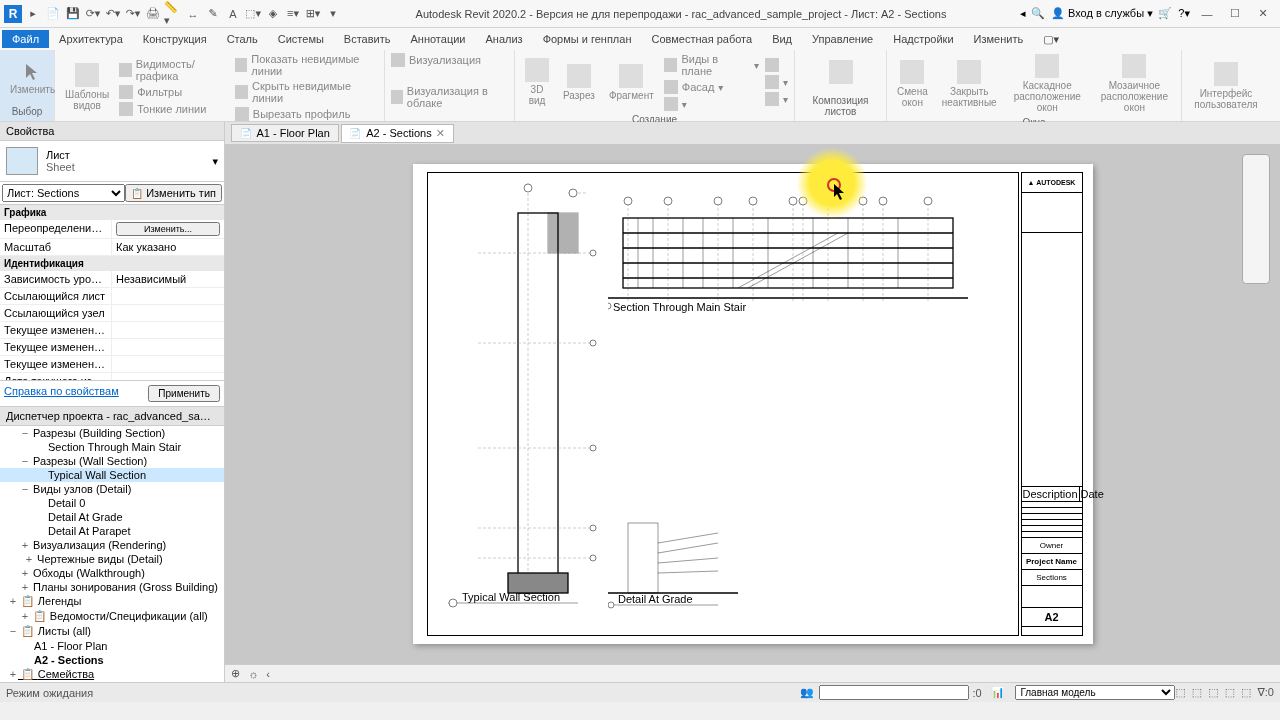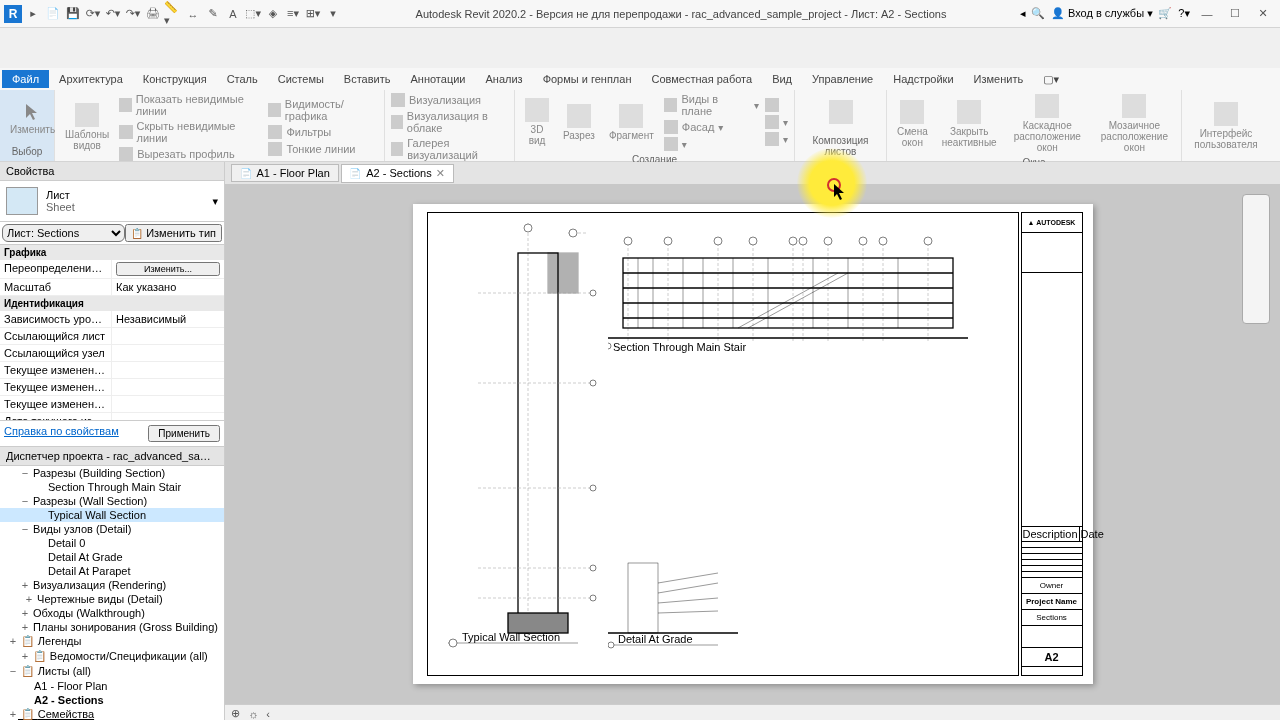--- a/index.html
+++ b/index.html
@@ -3,39 +3,39 @@
 <meta charset="utf-8">
 <style>
 *{margin:0;padding:0;box-sizing:border-box;font-family:"Segoe UI",Tahoma,sans-serif;font-size:11px;}
 body{width:1280px;height:720px;background:#f0f0f0;overflow:hidden;position:relative;}
 .titlebar{height:28px;background:#f7f7f7;display:flex;align-items:center;border-bottom:1px solid #d4d4d4;}
 .qat{display:flex;gap:2px;padding-left:4px;align-items:center;}
 .qat-icon{width:18px;height:18px;display:flex;align-items:center;justify-content:center;color:#555;cursor:pointer;}
 .title-text{flex:1;text-align:center;color:#444;font-size:11px;}
 .title-right{display:flex;gap:6px;align-items:center;padding-right:6px;}
 .win-btn{width:22px;height:18px;display:flex;align-items:center;justify-content:center;color:#555;cursor:pointer;}
-.ribbon-tabs{height:22px;background:#f7f7f7;display:flex;align-items:center;padding-left:2px;margin-top:40px;}
+.ribbon-tabs{height:22px;background:#f7f7f7;display:flex;align-items:center;padding-left:2px;}
 .rtab{padding:3px 10px;color:#444;cursor:pointer;}
 .rtab.active{background:#1976d2;color:#fff;}
 .ribbon{height:72px;background:#f7f7f7;border-bottom:1px solid #d4d4d4;display:flex;}
 .rpanel{border-right:1px solid #e0e0e0;display:flex;flex-direction:column;padding:2px 4px;}
 .rpanel-body{flex:1;display:flex;align-items:center;gap:2px;}
 .rpanel-label{text-align:center;font-size:10px;color:#666;padding:2px 0;}
 .rbtn{display:flex;flex-direction:column;align-items:center;padding:2px 6px;color:#888;cursor:pointer;}
 .rbtn-icon{width:24px;height:24px;background:#ddd;margin-bottom:2px;}
 .rbtn-label{font-size:10px;text-align:center;line-height:1.1;}
 .rsmall{display:flex;align-items:center;gap:4px;padding:1px 2px;color:#888;font-size:10px;}
 .rsmall-icon{width:14px;height:14px;background:#ccc;}
 .main{display:flex;height:560px;}
 .left-palette{width:225px;background:#f7f7f7;display:flex;flex-direction:column;border-right:1px solid #ccc;}
 .prop-header{background:#e4e4e4;padding:3px 6px;border-bottom:1px solid #ccc;}
 .prop-type{display:flex;align-items:center;padding:6px;gap:8px;background:#fff;border-bottom:1px solid #ccc;}
 .prop-type-icon{width:32px;height:28px;background:#d4e8f5;border:1px solid #999;}
 .prop-filter{display:flex;padding:2px;background:#fff;border-bottom:1px solid #ccc;}
-.prop-filter select{flex:1;font-size:11px;border-radius:6px;}
+.prop-filter select{flex:1;font-size:11px;}
 .prop-filter button{font-size:10px;padding:1px 4px;}
 .prop-grid{background:#fff;flex:0 0 auto;max-height:175px;overflow:hidden;}
 .prop-cat{background:#e8e8e8;padding:2px 4px;font-weight:bold;font-size:10px;}
 .prop-row{display:flex;border-bottom:1px solid #eee;font-size:10px;}
 .prop-row .pk{width:50%;padding:2px 4px;border-right:1px solid #eee;overflow:hidden;white-space:nowrap;text-overflow:ellipsis;}
 .prop-row .pv{width:50%;padding:2px 4px;overflow:hidden;white-space:nowrap;}
 .prop-link{padding:4px;display:flex;justify-content:space-between;background:#fff;border-top:1px solid #ccc;}
 .prop-link a{color:#0066cc;text-decoration:underline;}
 .prop-link button{font-size:10px;padding:1px 8px;}
 .browser-header{background:#e4e4e4;padding:3px 6px;border-top:1px solid #ccc;border-bottom:1px solid #ccc;white-space:nowrap;overflow:hidden;text-overflow:ellipsis;}
@@ -142,51 +142,51 @@
   <div class="rpanel" style="width:330px;">
     <div class="rpanel-body">
       <div class="rbtn">
           <div class="rbtn-icon"></div>
           <div class="rbtn-label" style="white-space:pre-line;">Шаблоны
 видов</div>
         </div>
       <div style="display:flex;flex-direction:column;gap:1px;">
         <div class="rsmall">
             <div class="rsmall-icon"></div>
+            <span>Видимость/ графика</span>
+          </div>
+        <div class="rsmall">
+            <div class="rsmall-icon"></div>
+            <span>Фильтры</span>
+          </div>
+        <div class="rsmall">
+            <div class="rsmall-icon"></div>
+            <span>Тонкие линии</span>
+          </div>
+      </div>
+      <div style="display:flex;flex-direction:column;gap:1px;">
+        <div class="rsmall">
+            <div class="rsmall-icon"></div>
             <span>Показать невидимые линии</span>
           </div>
         <div class="rsmall">
             <div class="rsmall-icon"></div>
             <span>Скрыть невидимые линии</span>
           </div>
         <div class="rsmall">
             <div class="rsmall-icon"></div>
             <span>Вырезать профиль</span>
-          </div>
-      </div>
-      <div style="display:flex;flex-direction:column;gap:1px;">
-        <div class="rsmall">
-            <div class="rsmall-icon"></div>
-            <span>Видимость/ графика</span>
-          </div>
-        <div class="rsmall">
-            <div class="rsmall-icon"></div>
-            <span>Фильтры</span>
-          </div>
-        <div class="rsmall">
-            <div class="rsmall-icon"></div>
-            <span>Тонкие линии</span>
           </div>
       </div>
     </div>
     <div class="rpanel-label">Графика</div>
   </div>
   <div class="rpanel" style="width:130px;">
     <div class="rpanel-body">
-      <div style="display:flex;flex-direction:column;gap:1px;">
+      <div style="display:flex;flex-direction:column;gap:16px;">
         <div class="rsmall">
             <div class="rsmall-icon"></div>
             <span>Визуализация</span>
           </div>
         <div class="rsmall">
             <div class="rsmall-icon"></div>
             <span>Визуализация в облаке</span>
           </div>
         <div class="rsmall">
             <div class="rsmall-icon"></div>

